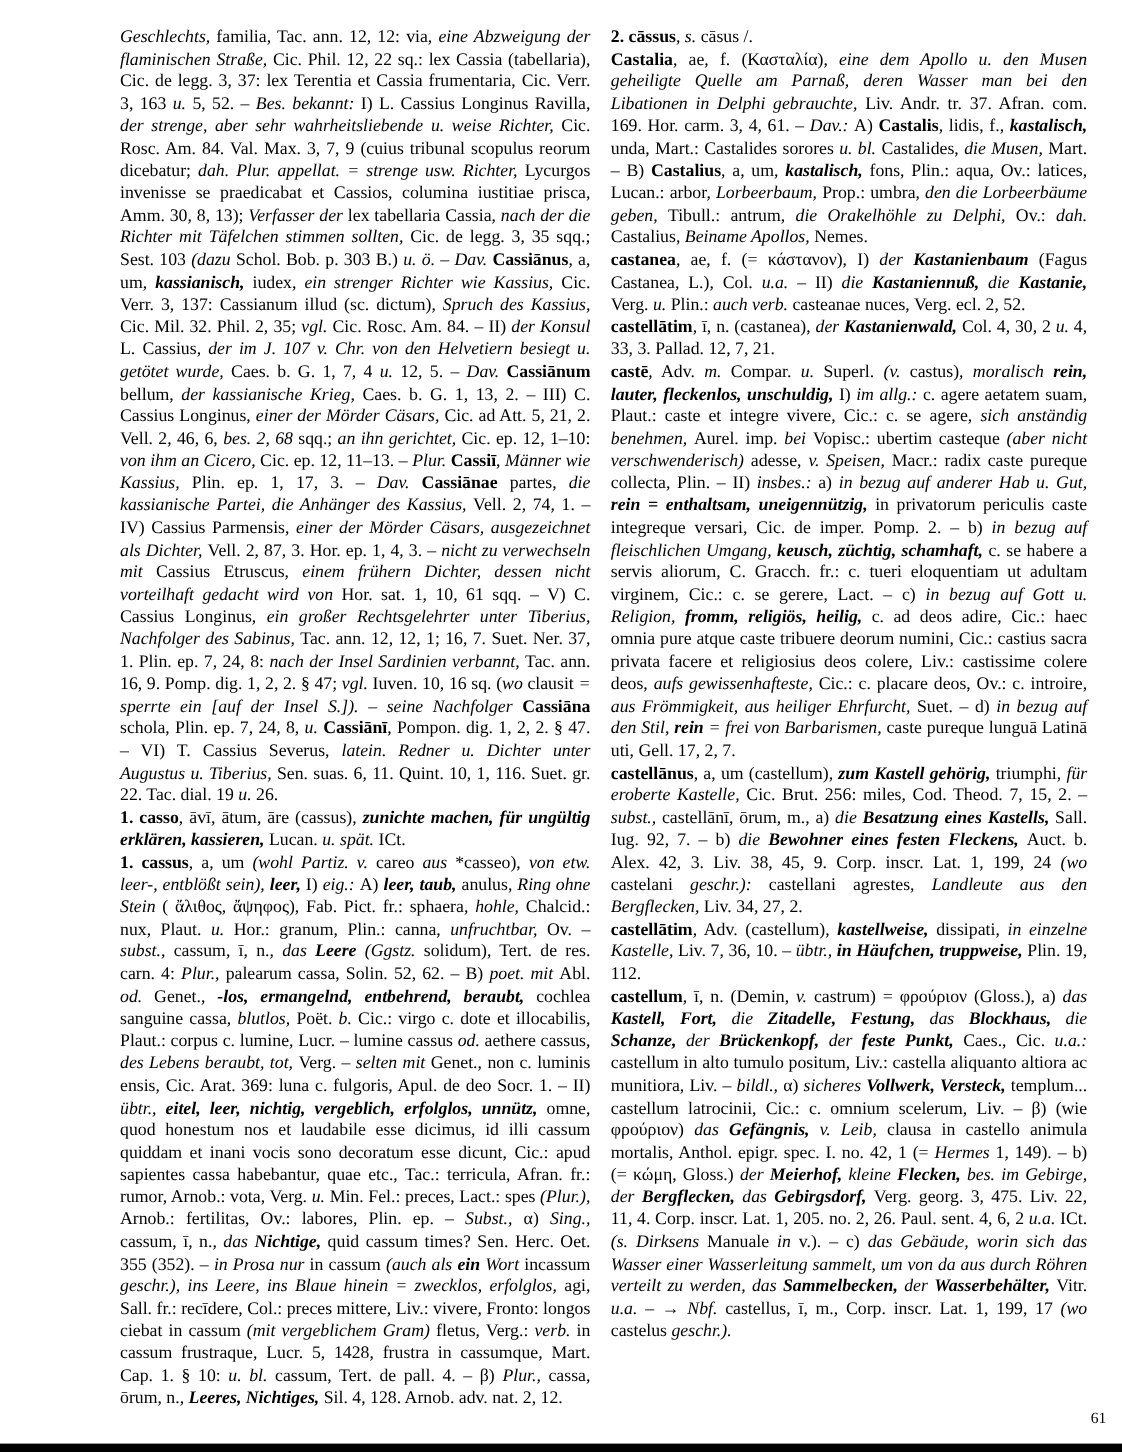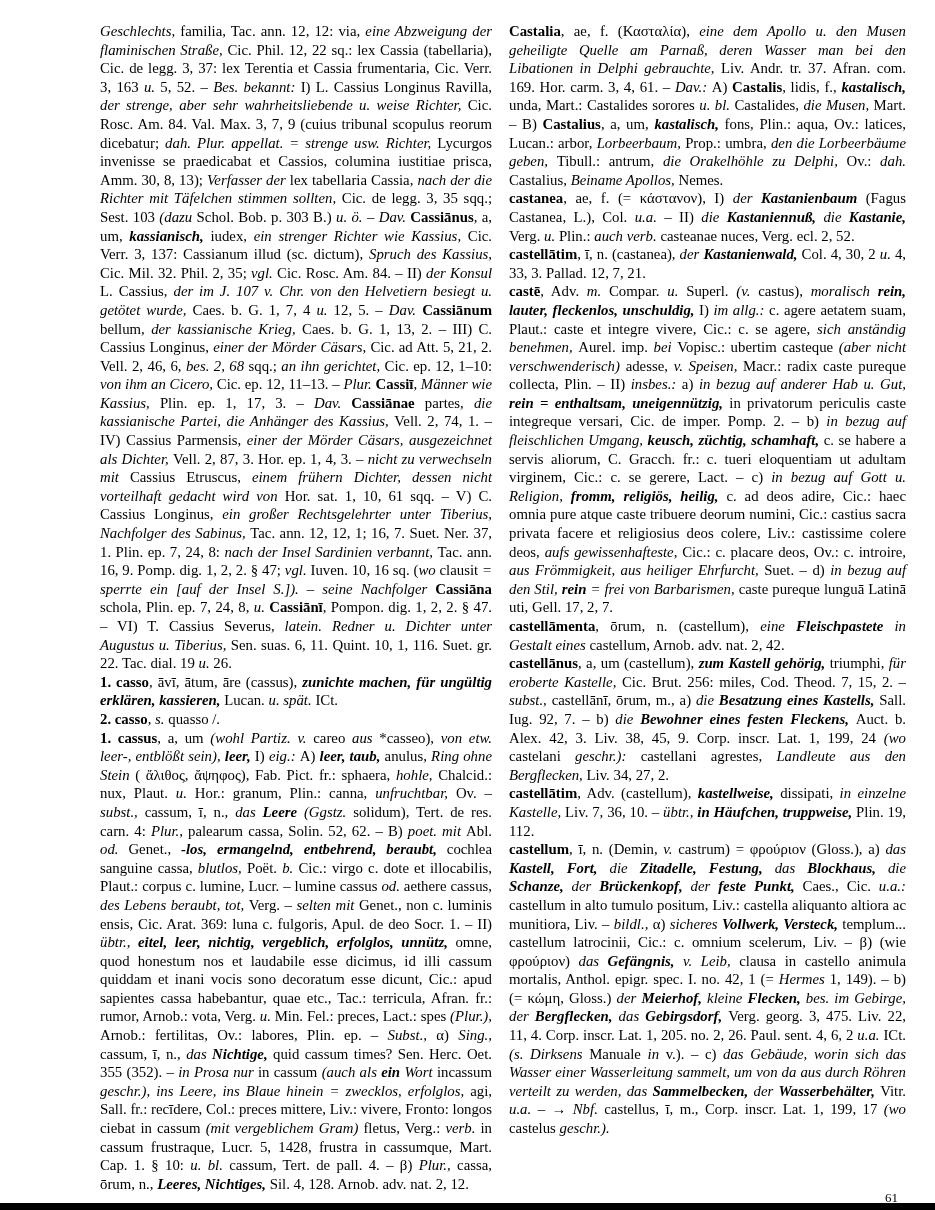--- a/index.html
+++ b/index.html
@@ -24,48 +24,46 @@
   .col-left  { left: 100px; width: 392px; }
   .col-right { left: 509px; width: 397px; }
   p.entry { margin: 0; padding: 0; }
   .run-r  { font-style: normal; font-weight: normal; }
   .run-i  { font-style: italic; font-weight: normal; }
   .run-b  { font-style: normal; font-weight: bold; }
   .run-bi { font-style: italic; font-weight: bold; }
   .page-number {
     position: absolute;
     top: 1174px;
-    right: 37px;
+    right: 13px;
     font-size: 13px;
     line-height: 16px;
     color: #000000;
-    margin-top: 16px;
   }
   .bottom-bar {
     position: absolute;
     left: 0; right: 0; bottom: 0;
     height: 7px;
     background: #000000;
   }
 </style>
 </head>
 <body>
 
 <div class="page">
   <div class="col col-left">
       <p class="entry"><span class="run-i">Geschlechts, </span><span class="run-r">familia, Tac. ann. 12, 12: via, </span><span class="run-i">eine Abzweigung der flaminischen Straße, </span><span class="run-r">Cic. Phil. 12, 22 sq.: lex Cassia (tabellaria), Cic. de legg. 3, 37: lex Terentia et Cassia frumentaria, Cic. Verr. 3, 163 </span><span class="run-i">u. </span><span class="run-r">5, 52. – </span><span class="run-i">Bes. bekannt: </span><span class="run-r">I) L. Cassius Longinus Ravilla, </span><span class="run-i">der strenge, aber sehr wahrheitsliebende u. weise Richter, </span><span class="run-r">Cic. Rosc. Am. 84. Val. Max. 3, 7, 9 (cuius tribunal scopulus reorum dicebatur; </span><span class="run-i">dah. Plur. appellat. = strenge usw. Richter, </span><span class="run-r">Lycurgos invenisse se praedicabat et Cassios, columina iustitiae prisca, Amm. 30, 8, 13); </span><span class="run-i">Verfasser der </span><span class="run-r">lex tabellaria Cassia, </span><span class="run-i">nach der die Richter mit Täfelchen stimmen sollten, </span><span class="run-r">Cic. de legg. 3, 35 sqq.; Sest. 103 </span><span class="run-i">(dazu </span><span class="run-r">Schol. Bob. p. 303 B.) </span><span class="run-i">u. ö. </span><span class="run-r">– </span><span class="run-i">Dav. </span><span class="run-b">Cassiānus</span><span class="run-r">, a, um, </span><span class="run-bi">kassianisch, </span><span class="run-r">iudex, </span><span class="run-i">ein strenger Richter wie Kassius, </span><span class="run-r">Cic. Verr. 3, 137: Cassianum illud (sc. dictum), </span><span class="run-i">Spruch des Kassius, </span><span class="run-r">Cic. Mil. 32. Phil. 2, 35; </span><span class="run-i">vgl. </span><span class="run-r">Cic. Rosc. Am. 84. – II) </span><span class="run-i">der Konsul </span><span class="run-r">L. Cassius, </span><span class="run-i">der im J. 107 v. Chr. von den Helvetiern besiegt u. getötet wurde, </span><span class="run-r">Caes. b. G. 1, 7, 4 </span><span class="run-i">u. </span><span class="run-r">12, 5. – </span><span class="run-i">Dav. </span><span class="run-b">Cassiānum </span><span class="run-r">bellum, </span><span class="run-i">der kassianische Krieg, </span><span class="run-r">Caes. b. G. 1, 13, 2. – III) C. Cassius Longinus, </span><span class="run-i">einer der Mörder Cäsars, </span><span class="run-r">Cic. ad Att. 5, 21, 2. Vell. 2, 46, 6, </span><span class="run-i">bes. 2, 68 </span><span class="run-r">sqq.; </span><span class="run-i">an ihn gerichtet, </span><span class="run-r">Cic. ep. 12, 1–10: </span><span class="run-i">von ihm an Cicero, </span><span class="run-r">Cic. ep. 12, 11–13. – </span><span class="run-i">Plur. </span><span class="run-b">Cassiī</span><span class="run-r">, </span><span class="run-i">Männer wie Kassius, </span><span class="run-r">Plin. ep. 1, 17, 3. – </span><span class="run-i">Dav. </span><span class="run-b">Cassiānae </span><span class="run-r">partes, </span><span class="run-i">die kassianische Partei, die Anhänger des Kassius, </span><span class="run-r">Vell. 2, 74, 1. – IV) Cassius Parmensis, </span><span class="run-i">einer der Mörder Cäsars, ausgezeichnet als Dichter, </span><span class="run-r">Vell. 2, 87, 3. Hor. ep. 1, 4, 3. – </span><span class="run-i">nicht zu verwechseln mit </span><span class="run-r">Cassius Etruscus, </span><span class="run-i">einem frühern Dichter, dessen nicht vorteilhaft gedacht wird von </span><span class="run-r">Hor. sat. 1, 10, 61 sqq. – V) C. Cassius Longinus, </span><span class="run-i">ein großer Rechtsgelehrter unter Tiberius, Nachfolger des Sabinus, </span><span class="run-r">Tac. ann. 12, 12, 1; 16, 7. Suet. Ner. 37, 1. Plin. ep. 7, 24, 8: </span><span class="run-i">nach der Insel Sardinien verbannt, </span><span class="run-r">Tac. ann. 16, 9. Pomp. dig. 1, 2, 2. § 47; </span><span class="run-i">vgl. </span><span class="run-r">Iuven. 10, 16 sq. (</span><span class="run-i">wo </span><span class="run-r">clausit </span><span class="run-i">= sperrte ein [auf der Insel S.]). – seine Nachfolger </span><span class="run-b">Cassiāna </span><span class="run-r">schola, Plin. ep. 7, 24, 8, </span><span class="run-i">u. </span><span class="run-b">Cassiānī</span><span class="run-r">, Pompon. dig. 1, 2, 2. § 47. – VI) T. Cassius Severus, </span><span class="run-i">latein. Redner u. Dichter unter Augustus u. Tiberius, </span><span class="run-r">Sen. suas. 6, 11. Quint. 10, 1, 116. Suet. gr. 22. Tac. dial. 19 </span><span class="run-i">u. </span><span class="run-r">26.</span></p>
       <p class="entry"><span class="run-b">1. casso</span><span class="run-r">, āvī, ātum, āre (cassus), </span><span class="run-bi">zunichte machen, für ungültig erklären, kassieren, </span><span class="run-r">Lucan. </span><span class="run-i">u. spät. </span><span class="run-r">ICt.</span></p>
-      <p class="entry"><span class="run-b">2. casso</span><span class="run-r">, </span><span class="run-i">s. </span><span class="run-r">quasso /.</span></p>
       <p class="entry"><span class="run-b">1. cassus</span><span class="run-r">, a, um </span><span class="run-i">(wohl Partiz. v. </span><span class="run-r">careo </span><span class="run-i">aus </span><span class="run-r">*casseo), </span><span class="run-i">von etw. leer-, entblößt sein), </span><span class="run-bi">leer, </span><span class="run-r">I) </span><span class="run-i">eig.: </span><span class="run-r">A) </span><span class="run-bi">leer, taub, </span><span class="run-r">anulus, </span><span class="run-i">Ring ohne Stein </span><span class="run-r">( ἄλιθος, ἄψηφος), Fab. Pict. fr.: sphaera, </span><span class="run-i">hohle, </span><span class="run-r">Chalcid.: nux, Plaut. </span><span class="run-i">u. </span><span class="run-r">Hor.: granum, Plin.: canna, </span><span class="run-i">unfruchtbar, </span><span class="run-r">Ov. – </span><span class="run-i">subst., </span><span class="run-r">cassum, ī, n., </span><span class="run-i">das </span><span class="run-bi">Leere </span><span class="run-i">(Ggstz. </span><span class="run-r">solidum), Tert. de res. carn. 4: </span><span class="run-i">Plur., </span><span class="run-r">palearum cassa, Solin. 52, 62. – B) </span><span class="run-i">poet. mit </span><span class="run-r">Abl. </span><span class="run-i">od. </span><span class="run-r">Genet., </span><span class="run-bi">-los, ermangelnd, entbehrend, beraubt, </span><span class="run-r">cochlea sanguine cassa, </span><span class="run-i">blutlos, </span><span class="run-r">Poët. </span><span class="run-i">b. </span><span class="run-r">Cic.: virgo c. dote et illocabilis, Plaut.: corpus c. lumine, Lucr. – lumine cassus </span><span class="run-i">od. </span><span class="run-r">aethere cassus, </span><span class="run-i">des Lebens beraubt, tot, </span><span class="run-r">Verg. – </span><span class="run-i">selten mit </span><span class="run-r">Genet., non c. luminis ensis, Cic. Arat. 369: luna c. fulgoris, Apul. de deo Socr. 1. – II) </span><span class="run-i">übtr., </span><span class="run-bi">eitel, leer, nichtig, vergeblich, erfolglos, unnütz, </span><span class="run-r">omne, quod honestum nos et laudabile esse dicimus, id illi cassum quiddam et inani vocis sono decoratum esse dicunt, Cic.: apud sapientes cassa habebantur, quae etc., Tac.: terricula, Afran. fr.: rumor, Arnob.: vota, Verg. </span><span class="run-i">u. </span><span class="run-r">Min. Fel.: preces, Lact.: spes </span><span class="run-i">(Plur.), </span><span class="run-r">Arnob.: fertilitas, Ov.: labores, Plin. ep. – </span><span class="run-i">Subst., </span><span class="run-r">α) </span><span class="run-i">Sing., </span><span class="run-r">cassum, ī, n., </span><span class="run-i">das </span><span class="run-bi">Nichtige, </span><span class="run-r">quid cassum times? Sen. Herc. Oet. 355 (352). – </span><span class="run-i">in Prosa nur </span><span class="run-r">in cassum </span><span class="run-i">(auch als </span><span class="run-bi">ein </span><span class="run-i">Wort </span><span class="run-r">incassum </span><span class="run-i">geschr.), ins Leere, ins Blaue hinein = zwecklos, erfolglos, </span><span class="run-r">agi, Sall. fr.: recīdere, Col.: preces mittere, Liv.: vivere, Fronto: longos ciebat in cassum </span><span class="run-i">(mit vergeblichem Gram) </span><span class="run-r">fletus, Verg.: </span><span class="run-i">verb. </span><span class="run-r">in cassum frustraque, Lucr. 5, 1428, frustra in cassumque, Mart. Cap. 1. § 10: </span><span class="run-i">u. bl. </span><span class="run-r">cassum, Tert. de pall. 4. – β) </span><span class="run-i">Plur., </span><span class="run-r">cassa, ōrum, n., </span><span class="run-bi">Leeres, Nichtiges, </span><span class="run-r">Sil. 4, 128. Arnob. adv. nat. 2, 12.</span></p>
     </div>
   <div class="col col-right">
+      <p class="entry"><span class="run-b">2. cāssus</span><span class="run-r">, </span><span class="run-i">s. </span><span class="run-r">cāsus /.</span></p>
       <p class="entry"><span class="run-b">Castalia</span><span class="run-r">, ae, f. (Κασταλία), </span><span class="run-i">eine dem Apollo u. den Musen geheiligte Quelle am Parnaß, deren Wasser man bei den Libationen in Delphi gebrauchte, </span><span class="run-r">Liv. Andr. tr. 37. Afran. com. 169. Hor. carm. 3, 4, 61. – </span><span class="run-i">Dav.: </span><span class="run-r">A) </span><span class="run-b">Castalis</span><span class="run-r">, lidis, f., </span><span class="run-bi">kastalisch, </span><span class="run-r">unda, Mart.: Castalides sorores </span><span class="run-i">u. bl. </span><span class="run-r">Castalides, </span><span class="run-i">die Musen, </span><span class="run-r">Mart. – B) </span><span class="run-b">Castalius</span><span class="run-r">, a, um, </span><span class="run-bi">kastalisch, </span><span class="run-r">fons, Plin.: aqua, Ov.: latices, Lucan.: arbor, </span><span class="run-i">Lorbeerbaum, </span><span class="run-r">Prop.: umbra, </span><span class="run-i">den die Lorbeerbäume geben, </span><span class="run-r">Tibull.: antrum, </span><span class="run-i">die Orakelhöhle zu Delphi, </span><span class="run-r">Ov.: </span><span class="run-i">dah. </span><span class="run-r">Castalius, </span><span class="run-i">Beiname Apollos, </span><span class="run-r">Nemes.</span></p>
       <p class="entry"><span class="run-b">castanea</span><span class="run-r">, ae, f. (= κάστανον), I) </span><span class="run-i">der </span><span class="run-bi">Kastanienbaum </span><span class="run-r">(Fagus Castanea, L.), Col. </span><span class="run-i">u.a. </span><span class="run-r">– II) </span><span class="run-i">die </span><span class="run-bi">Kastaniennuß, </span><span class="run-i">die </span><span class="run-bi">Kastanie, </span><span class="run-r">Verg. </span><span class="run-i">u. </span><span class="run-r">Plin.: </span><span class="run-i">auch verb. </span><span class="run-r">casteanae nuces, Verg. ecl. 2, 52.</span></p>
       <p class="entry"><span class="run-b">castellātim</span><span class="run-r">, ī, n. (castanea), </span><span class="run-i">der </span><span class="run-bi">Kastanienwald, </span><span class="run-r">Col. 4, 30, 2 </span><span class="run-i">u. </span><span class="run-r">4, 33, 3. Pallad. 12, 7, 21.</span></p>
       <p class="entry"><span class="run-b">castē</span><span class="run-r">, Adv. </span><span class="run-i">m. </span><span class="run-r">Compar. </span><span class="run-i">u. </span><span class="run-r">Superl. </span><span class="run-i">(v. </span><span class="run-r">castus), </span><span class="run-i">moralisch </span><span class="run-bi">rein, lauter, fleckenlos, unschuldig, </span><span class="run-r">I) </span><span class="run-i">im allg.: </span><span class="run-r">c. agere aetatem suam, Plaut.: caste et integre vivere, Cic.: c. se agere, </span><span class="run-i">sich anständig benehmen, </span><span class="run-r">Aurel. imp. </span><span class="run-i">bei </span><span class="run-r">Vopisc.: ubertim casteque </span><span class="run-i">(aber nicht verschwenderisch) </span><span class="run-r">adesse, </span><span class="run-i">v. Speisen, </span><span class="run-r">Macr.: radix caste pureque collecta, Plin. – II) </span><span class="run-i">insbes.: </span><span class="run-r">a) </span><span class="run-i">in bezug auf anderer Hab u. Gut, </span><span class="run-bi">rein = enthaltsam, uneigennützig, </span><span class="run-r">in privatorum periculis caste integreque versari, Cic. de imper. Pomp. 2. – b) </span><span class="run-i">in bezug auf fleischlichen Umgang, </span><span class="run-bi">keusch, züchtig, schamhaft, </span><span class="run-r">c. se habere a servis aliorum, C. Gracch. fr.: c. tueri eloquentiam ut adultam virginem, Cic.: c. se gerere, Lact. – c) </span><span class="run-i">in bezug auf Gott u. Religion, </span><span class="run-bi">fromm, religiös, heilig, </span><span class="run-r">c. ad deos adire, Cic.: haec omnia pure atque caste tribuere deorum numini, Cic.: castius sacra privata facere et religiosius deos colere, Liv.: castissime colere deos, </span><span class="run-i">aufs gewissenhafteste, </span><span class="run-r">Cic.: c. placare deos, Ov.: c. introire, </span><span class="run-i">aus Frömmigkeit, aus heiliger Ehrfurcht, </span><span class="run-r">Suet. – d) </span><span class="run-i">in bezug auf den Stil, </span><span class="run-bi">rein </span><span class="run-i">= frei von Barbarismen, </span><span class="run-r">caste pureque lunguā Latinā uti, Gell. 17, 2, 7.</span></p>
-      <p class="entry"><span class="run-b">castellāmenta</span><span class="run-r">, ōrum, n. (castellum), </span><span class="run-i">eine </span><span class="run-bi">Fleischpastete </span><span class="run-i">in Gestalt eines </span><span class="run-r">castellum, Arnob. adv. nat. 2, 42.</span></p>
       <p class="entry"><span class="run-b">castellānus</span><span class="run-r">, a, um (castellum), </span><span class="run-bi">zum Kastell gehörig, </span><span class="run-r">triumphi, </span><span class="run-i">für eroberte Kastelle, </span><span class="run-r">Cic. Brut. 256: miles, Cod. Theod. 7, 15, 2. – </span><span class="run-i">subst., </span><span class="run-r">castellānī, ōrum, m., a) </span><span class="run-i">die </span><span class="run-bi">Besatzung eines Kastells, </span><span class="run-r">Sall. Iug. 92, 7. – b) </span><span class="run-i">die </span><span class="run-bi">Bewohner eines festen Fleckens, </span><span class="run-r">Auct. b. Alex. 42, 3. Liv. 38, 45, 9. Corp. inscr. Lat. 1, 199, 24 </span><span class="run-i">(wo </span><span class="run-r">castelani </span><span class="run-i">geschr.): </span><span class="run-r">castellani agrestes, </span><span class="run-i">Landleute aus den Bergflecken, </span><span class="run-r">Liv. 34, 27, 2.</span></p>
       <p class="entry"><span class="run-b">castellātim</span><span class="run-r">, Adv. (castellum), </span><span class="run-bi">kastellweise, </span><span class="run-r">dissipati, </span><span class="run-i">in einzelne Kastelle, </span><span class="run-r">Liv. 7, 36, 10. – </span><span class="run-i">übtr., </span><span class="run-bi">in Häufchen, truppweise, </span><span class="run-r">Plin. 19, 112.</span></p>
       <p class="entry"><span class="run-b">castellum</span><span class="run-r">, ī, n. (Demin, </span><span class="run-i">v. </span><span class="run-r">castrum) = φρούριον (Gloss.), a) </span><span class="run-i">das </span><span class="run-bi">Kastell, Fort, </span><span class="run-i">die </span><span class="run-bi">Zitadelle, Festung, </span><span class="run-i">das </span><span class="run-bi">Blockhaus, </span><span class="run-i">die </span><span class="run-bi">Schanze, </span><span class="run-i">der </span><span class="run-bi">Brückenkopf, </span><span class="run-i">der </span><span class="run-bi">feste Punkt, </span><span class="run-r">Caes., Cic. </span><span class="run-i">u.a.: </span><span class="run-r">castellum in alto tumulo positum, Liv.: castella aliquanto altiora ac munitiora, Liv. – </span><span class="run-i">bildl., </span><span class="run-r">α) </span><span class="run-i">sicheres </span><span class="run-bi">Vollwerk, Versteck, </span><span class="run-r">templum... castellum latrocinii, Cic.: c. omnium scelerum, Liv. – β) (wie φρούριον) </span><span class="run-i">das </span><span class="run-bi">Gefängnis, </span><span class="run-i">v. Leib, </span><span class="run-r">clausa in castello animula mortalis, Anthol. epigr. spec. I. no. 42, 1 (= </span><span class="run-i">Hermes </span><span class="run-r">1, 149). – b) (= κώμη, Gloss.) </span><span class="run-i">der </span><span class="run-bi">Meierhof, </span><span class="run-i">kleine </span><span class="run-bi">Flecken, </span><span class="run-i">bes. im Gebirge, der </span><span class="run-bi">Bergflecken, </span><span class="run-i">das </span><span class="run-bi">Gebirgsdorf, </span><span class="run-r">Verg. georg. 3, 475. Liv. 22, 11, 4. Corp. inscr. Lat. 1, 205. no. 2, 26. Paul. sent. 4, 6, 2 </span><span class="run-i">u.a. </span><span class="run-r">ICt. </span><span class="run-i">(s. Dirksens </span><span class="run-r">Manuale </span><span class="run-i">in </span><span class="run-r">v.). – c) </span><span class="run-i">das Gebäude, worin sich das Wasser einer Wasserleitung sammelt, um von da aus durch Röhren verteilt zu werden, das </span><span class="run-bi">Sammelbecken, </span><span class="run-i">der </span><span class="run-bi">Wasserbehälter, </span><span class="run-r">Vitr. </span><span class="run-i">u.a. </span><span class="run-r">– → </span><span class="run-i">Nbf. </span><span class="run-r">castellus, ī, m., Corp. inscr. Lat. 1, 199, 17 </span><span class="run-i">(wo </span><span class="run-r">castelus </span><span class="run-i">geschr.).</span></p>
     </div>
   <div class="page-number">61</div>
   <div class="bottom-bar"></div>
 </div>
 
 </body></html>

